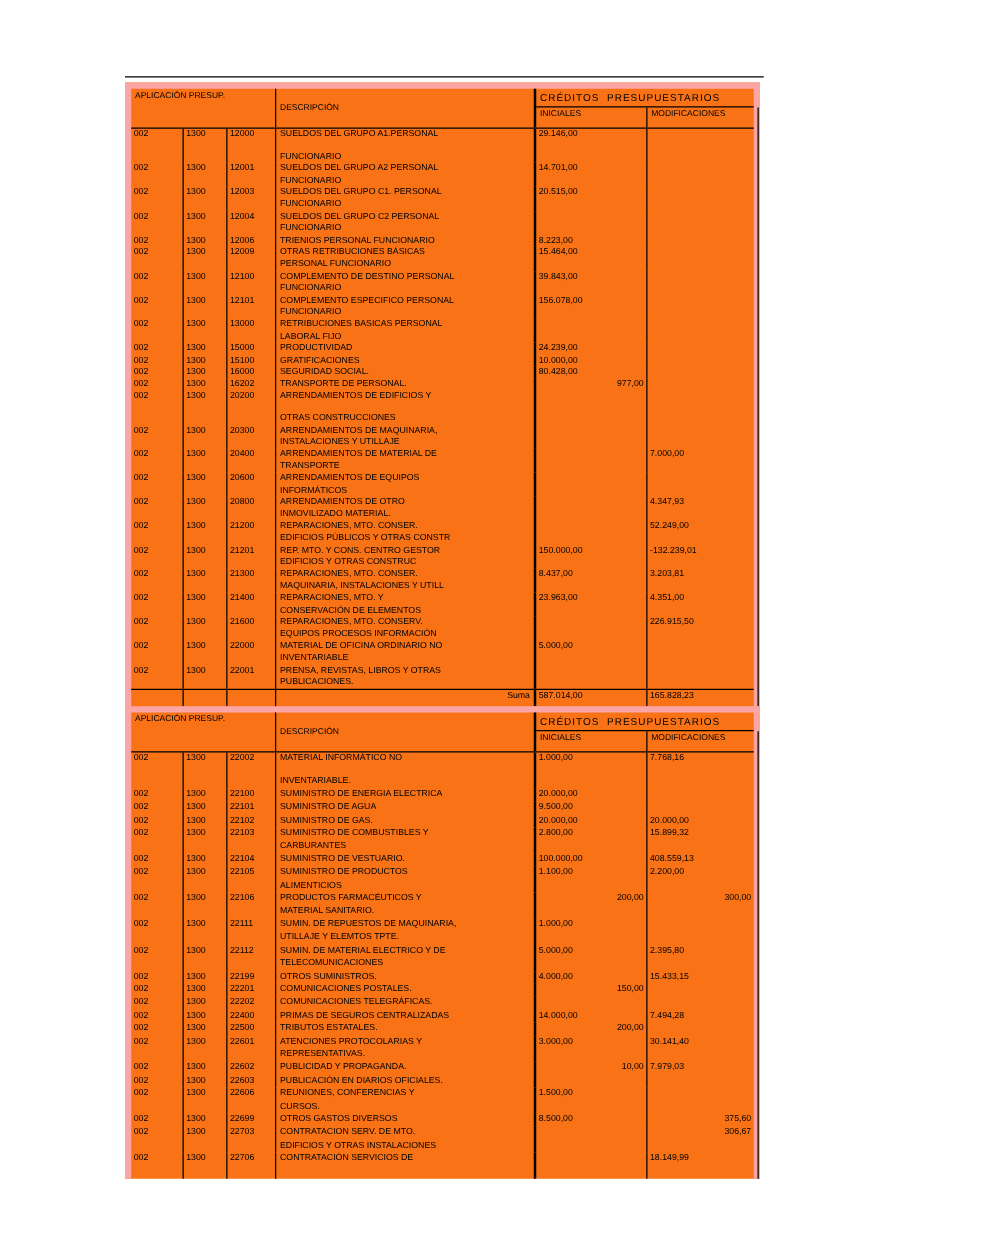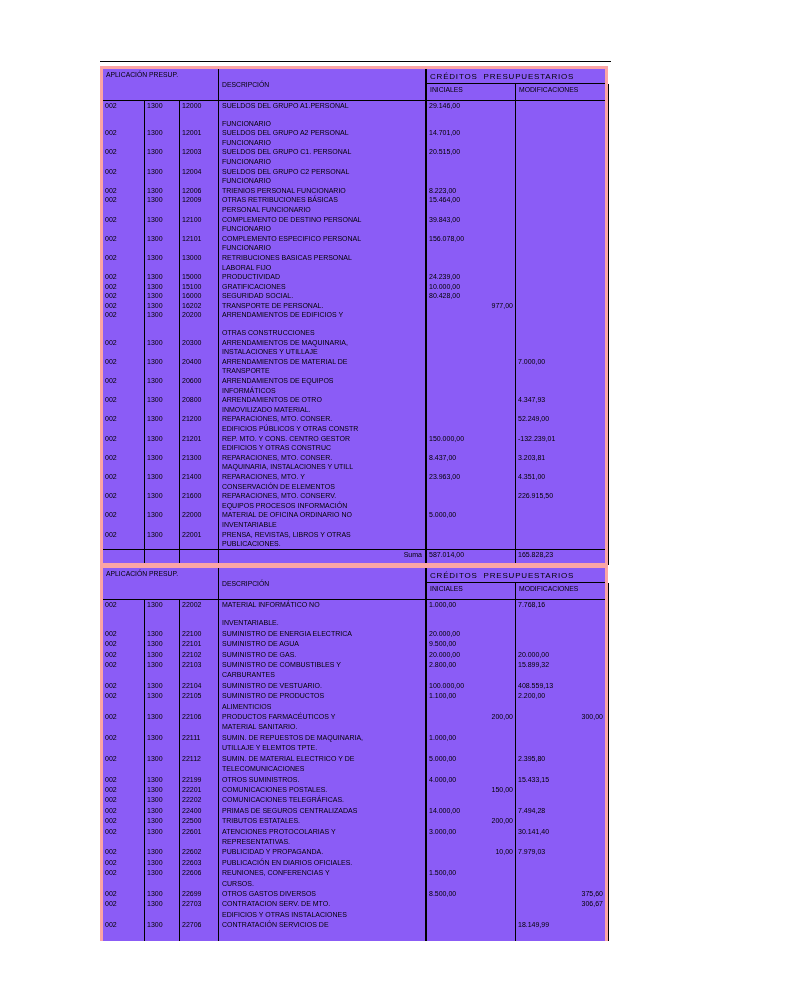--- a/index.html
+++ b/index.html
@@ -13,21 +13,21 @@
   }
   .sheet { position: absolute; inset: 0; background: #fff; }
 
   .top-rule {
     position: absolute; left: 100px; top: 61px;
     width: 511px; height: 1px; background: #000;
   }
 
   .btable {
     position: absolute; left: 100px; width: 508px;
-    border: 3px solid #fca5a5; background: #8b5cf6;
+    border: 5px solid #fca5a5; background: #f97316;
     font-size: 7px;
   }
   .btable.t1 { top: 66px; }
   .btable.t2 { top: 565px; border-bottom: none; }
   
   .btable::after {
     content: ""; position: absolute; right: -4px; top: 15px; bottom: -2px;
     width: 1px; background: #000;
   }
   .t2::after { bottom: 0; }

